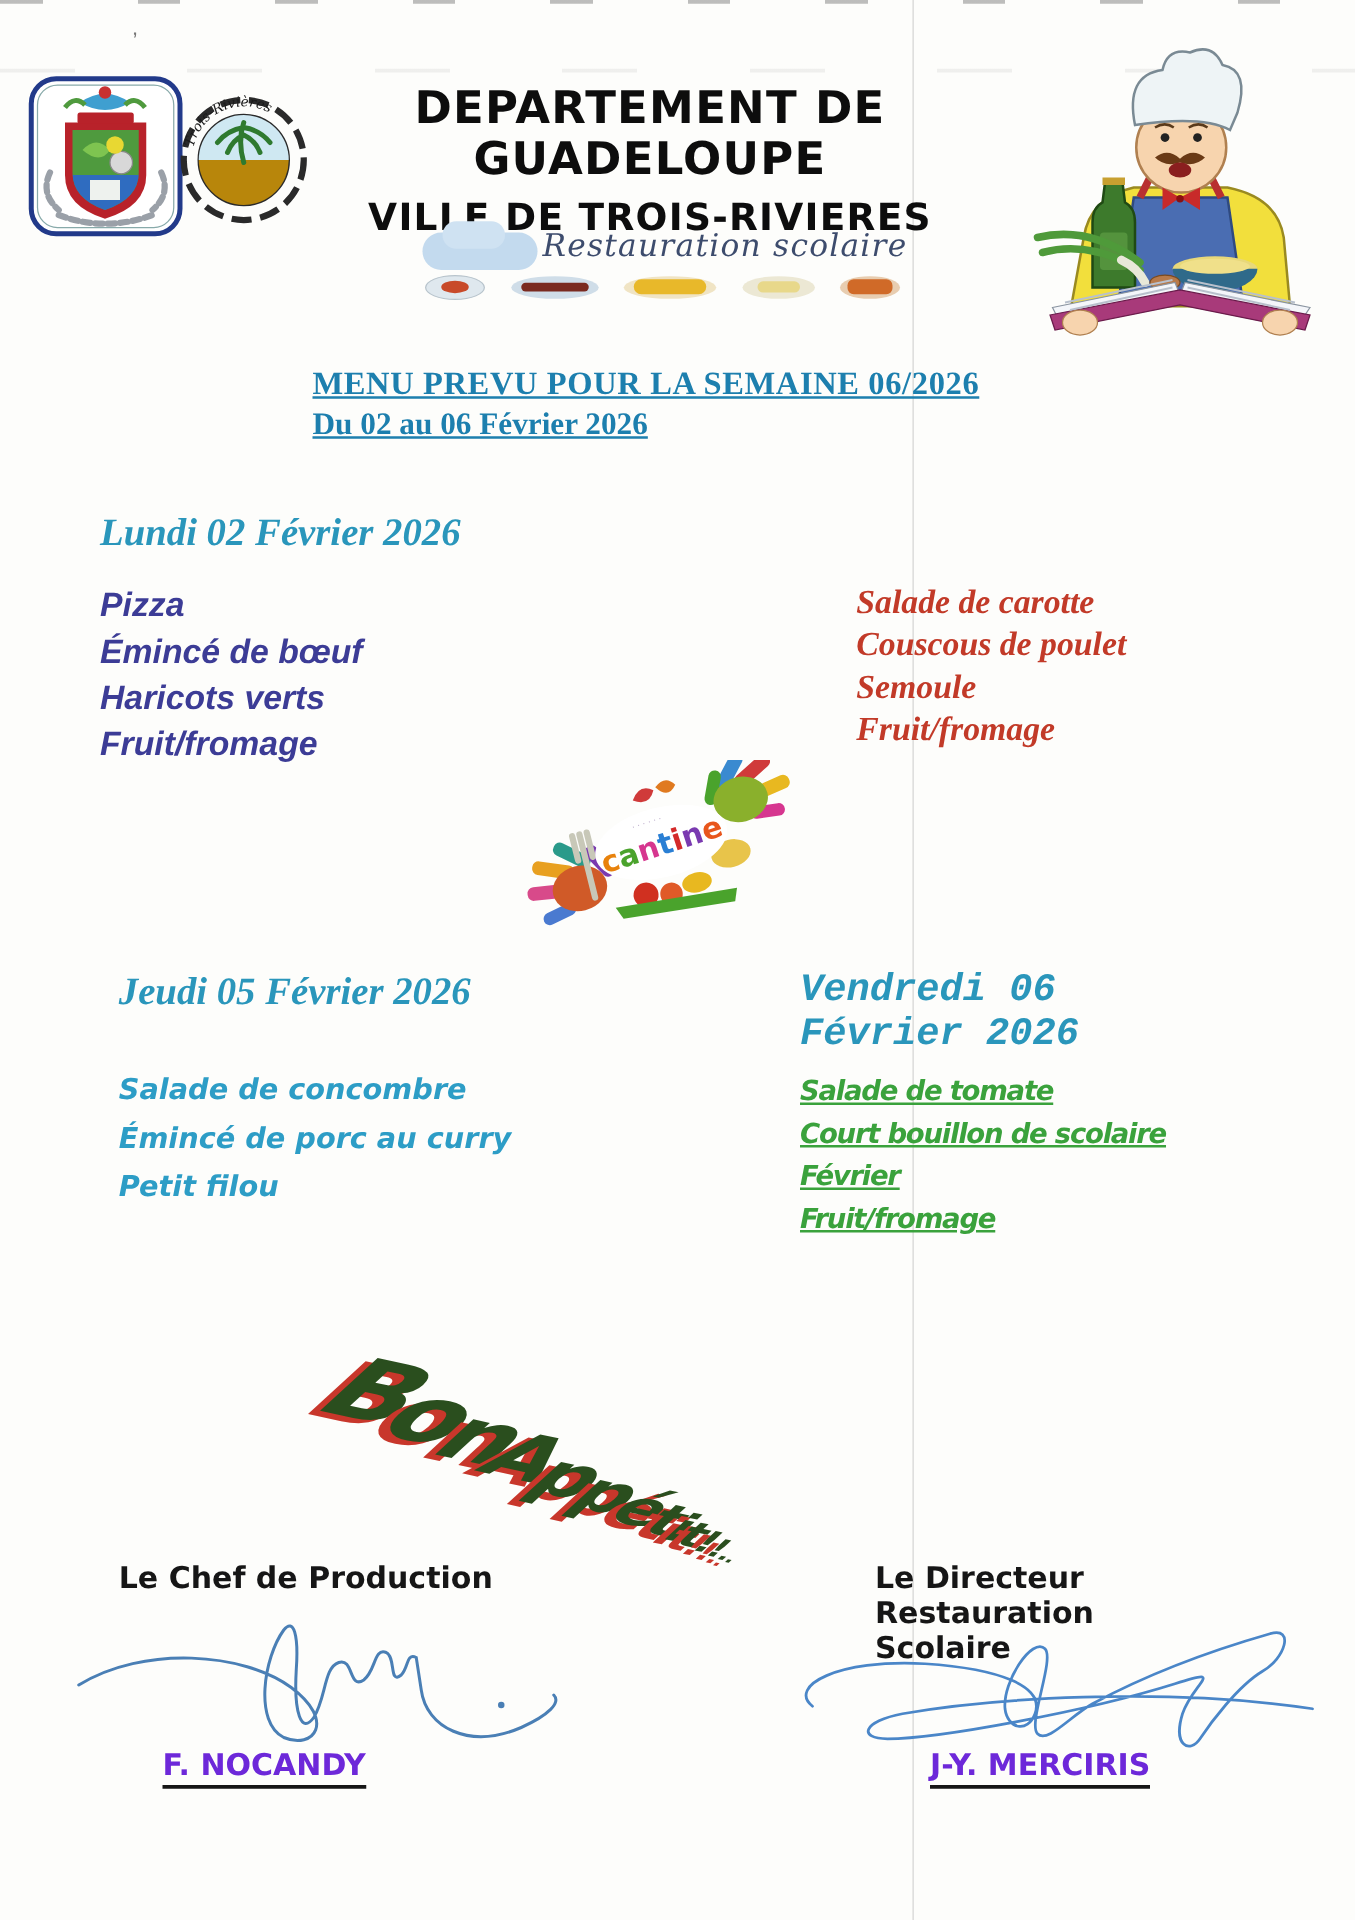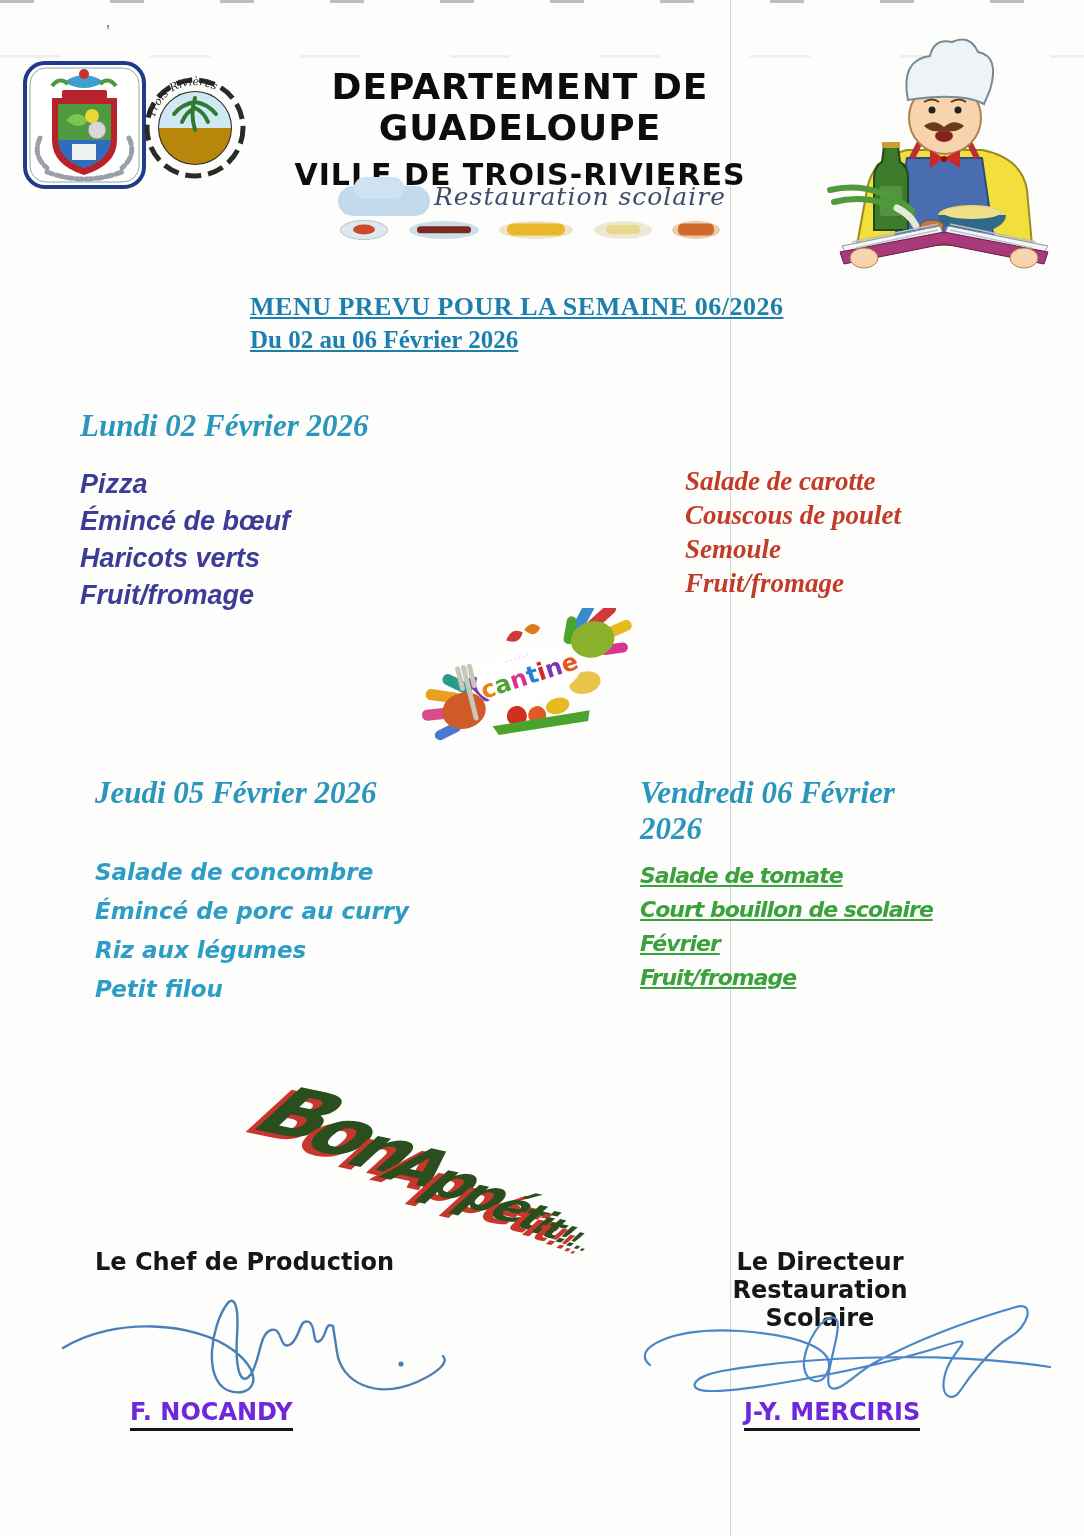--- a/index.html
+++ b/index.html
@@ -55,21 +55,21 @@
   
   .wordart{position:absolute;left:290px;top:1062px;width:430px;height:170px;
     transform:rotate(21deg);transform-origin:left top;
     font-family:"DejaVu Sans",sans-serif;font-weight:bold;white-space:nowrap;}
 
   
   .sig-role{position:absolute;font-family:"DejaVu Sans",sans-serif;font-weight:bold;font-size:24px;color:#161616;}
   .sig-name{position:absolute;font-family:"DejaVu Sans",sans-serif;font-weight:bold;font-size:24px;color:#6d28d9;
     border-bottom:3px solid #161616;padding-bottom:2px;}
   .sig-svg{position:absolute;}
-  .role-right{text-align:center;}
+  .role-right{text-align:left;}
 </style>
 </head>
 <body>
 
 <div id="page">
 
   <div class="scan-dashes" style="top:0;"></div>
   <div class="scan-dashes row2"></div>
   <div class="fold-line" style="left:730px;"></div>
   <div class="smudge" style="left:106px;top:22px;">’</div>
@@ -237,27 +237,26 @@
       <text id="cantine-word" x="118" y="76" text-anchor="middle" font-family="DejaVu Sans, sans-serif" font-weight="bold" font-size="24" transform="rotate(-4 118 70)"><tspan fill="#e8820c">c</tspan><tspan fill="#4aa32c">a</tspan><tspan fill="#d6368f">n</tspan><tspan fill="#2a7fd4">t</tspan><tspan fill="#d42a2a">i</tspan><tspan fill="#7a3ab0">n</tspan><tspan fill="#e8561c">e</tspan></text>
       <text x="112" y="50" text-anchor="middle" font-family="DejaVu Sans, sans-serif" font-size="7" fill="#b8a8c8" transform="rotate(-4 118 70)">· · · · · ·</text>
     </g>
   </svg>
 
   <div class="day" id="day-jeudi">
     <div class="day-title" style="color: rgb(42, 150, 187);">Jeudi 05 Février 2026</div>
     <div class="day-items" style="color: rgb(45, 157, 198);">
       <div>Salade de concombre</div>
       <div>Émincé de porc au curry</div>
-      <div>Riz aux légumes</div>
       <div>Petit filou</div>
     </div>
   </div>
 
   <div class="day" id="day-vendredi">
-    <div class="day-title" style="color: rgb(42, 150, 187);">Vendredi 06 Février 2026</div>
+    <div class="day-title" style="color: rgb(42, 150, 187); font-family: Liberation Mono, monospace;">Vendredi 06 Février 2026</div>
     <div class="day-items" style="color: rgb(58, 162, 60); text-decoration: underline;">
       <div>Salade de tomate</div>
       <div>Court bouillon de scolaire</div>
       <div>Février</div>
       <div>Fruit/fromage</div>
     </div>
   </div>
 
   <div class="wordart" style="color: rgb(42, 78, 30); text-shadow: rgb(200, 55, 43) -5px 5px 0px;"><span style="display: inline-block; font-size: 78px; transform: skewX(-34deg) rotate(-10deg); margin-right: -6.24px;">B</span><span style="display: inline-block; font-size: 73.5px; transform: skewX(-34deg) rotate(-10deg); margin-right: -5.88px;">o</span><span style="display: inline-block; font-size: 69px; transform: skewX(-34deg) rotate(-10deg); margin-right: -5.52px;">n</span><span style="display: inline-block; font-size: 64.5px; transform: skewX(-34deg) rotate(-10deg); margin-right: -5.16px;"> </span><span style="display: inline-block; font-size: 60px; transform: skewX(-34deg) rotate(-10deg); margin-right: -4.8px;">A</span><span style="display: inline-block; font-size: 55.5px; transform: skewX(-34deg) rotate(-10deg); margin-right: -4.44px;">p</span><span style="display: inline-block; font-size: 51px; transform: skewX(-34deg) rotate(-10deg); margin-right: -4.08px;">p</span><span style="display: inline-block; font-size: 46.5px; transform: skewX(-34deg) rotate(-10deg); margin-right: -3.72px;">é</span><span style="display: inline-block; font-size: 42px; transform: skewX(-34deg) rotate(-10deg); margin-right: -3.36px;">t</span><span style="display: inline-block; font-size: 37.5px; transform: skewX(-34deg) rotate(-10deg); margin-right: -3px;">i</span><span style="display: inline-block; font-size: 33px; transform: skewX(-34deg) rotate(-10deg); margin-right: -2.64px;">t</span><span style="display: inline-block; font-size: 28.5px; transform: skewX(-34deg) rotate(-10deg); margin-right: -2.28px;">!</span><span style="display: inline-block; font-size: 24px; transform: skewX(-34deg) rotate(-10deg); margin-right: -1.92px;">!</span><span style="display: inline-block; font-size: 19.5px; transform: skewX(-34deg) rotate(-10deg); margin-right: -1.56px;">.</span><span style="display: inline-block; font-size: 15px; transform: skewX(-34deg) rotate(-10deg); margin-right: -1.2px;">.</span></div>
 

